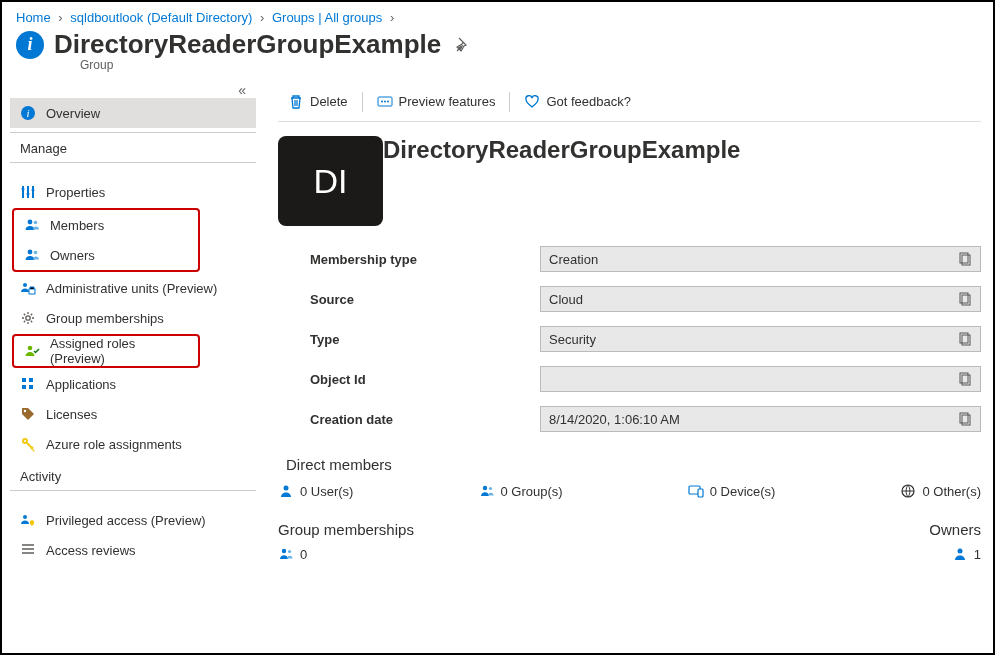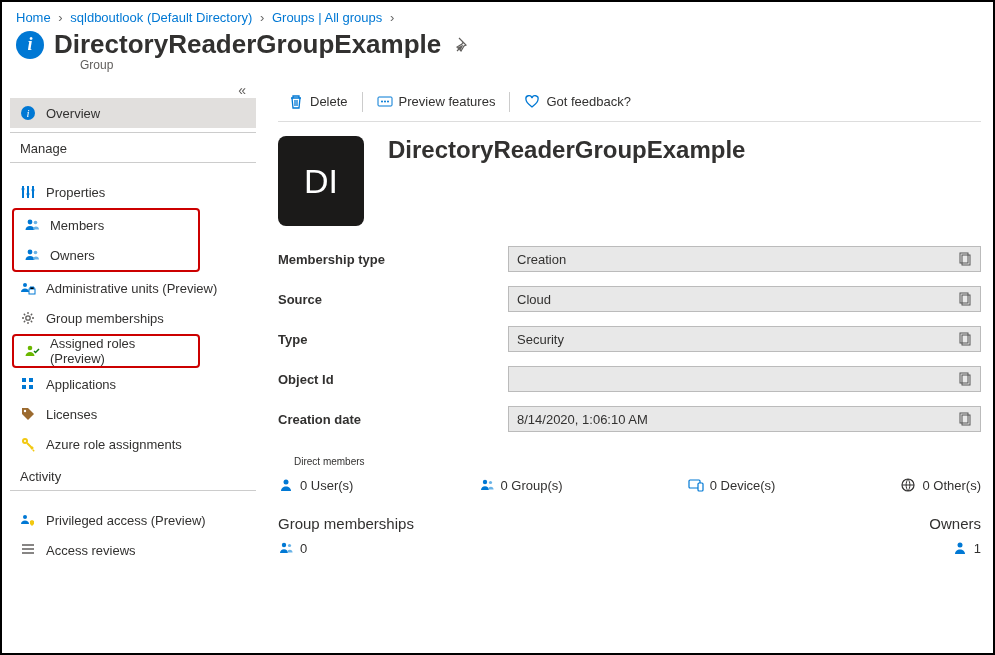--- a/index.html
+++ b/index.html
@@ -83,47 +83,47 @@
   }
   .toolbar-sep {
     width: 1px; height: 20px; background: #ccc; margin: 0 4px;
   }
   .toolbar-btn svg, .toolbar-btn .ticon { margin-right: 6px; }
   .group-header {
     display: flex; align-items: flex-start;
     margin-top: 14px; margin-bottom: 20px;
   }
   .avatar {
-    width: 86px; height: 90px; border-radius: 8px;
+    width: 105px; height: 90px; border-radius: 8px;
     background: #1b1a19; color: #fff;
     display: flex; align-items: center; justify-content: center;
     font-size: 34px; font-weight: 400;
-    margin-right: 24px;
   }
   .group-title { font-size: 24px; font-weight: 600; margin: 0 0 6px 0; }
   .group-desc { font-size: 13px; color: #323130; }
   .prop-row {
     display: flex; align-items: center;
     margin-bottom: 14px;
+    margin-left: 32px;
   }
   .prop-label {
     width: 230px; font-weight: 600; font-size: 13px;
   }
   .prop-field {
     flex: 1; display: flex; align-items: center;
     background: #e8e8e8; border: 1px solid #bbb;
     height: 26px; padding: 0 6px 0 8px;
     font-size: 13px; color: #323130;
     position: relative;
   }
   .prop-field .copy {
     margin-left: auto; cursor: pointer; color: #555;
   }
   .section-heading {
-    font-size: 10px; margin: 24px 0 10px 16px;
+    font-size: 15px; margin: 24px 0 10px 8px;
   }
   .stats-row {
     display: flex; align-items: center;
     justify-content: space-between;
     font-size: 13px;
     flex-wrap: wrap;
   }
   .stat {
     display: flex; align-items: center;
   }

